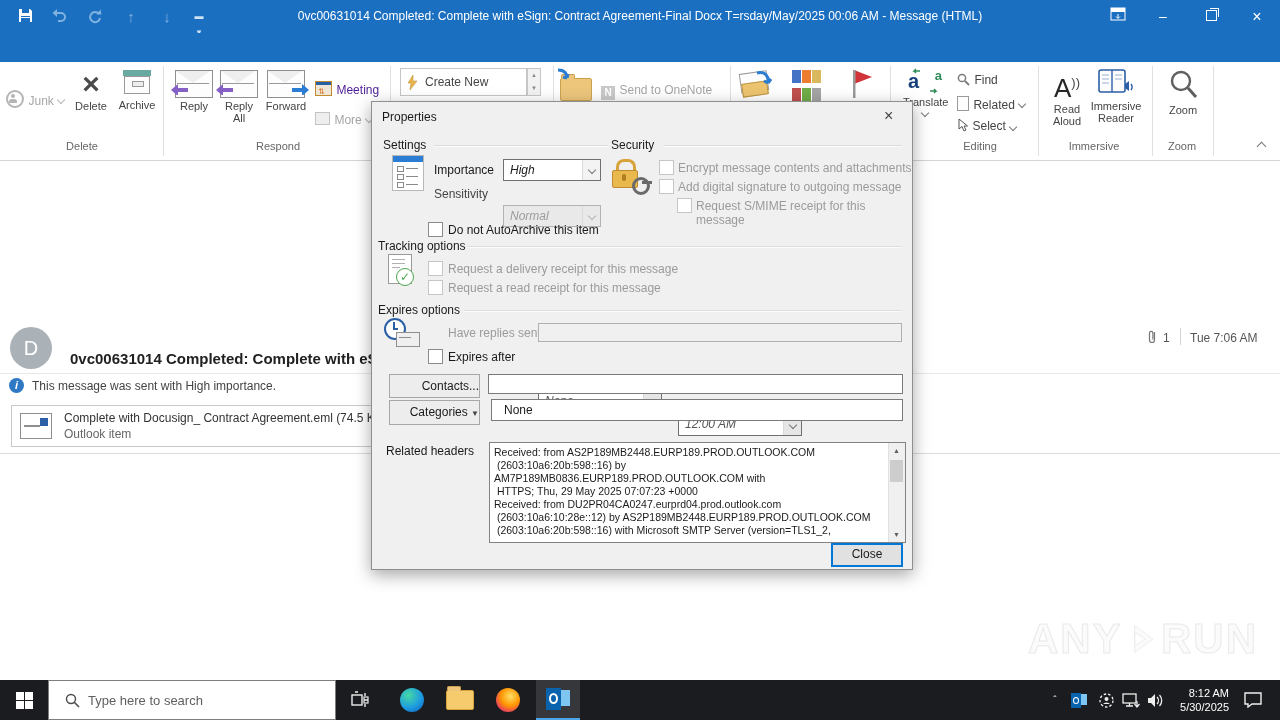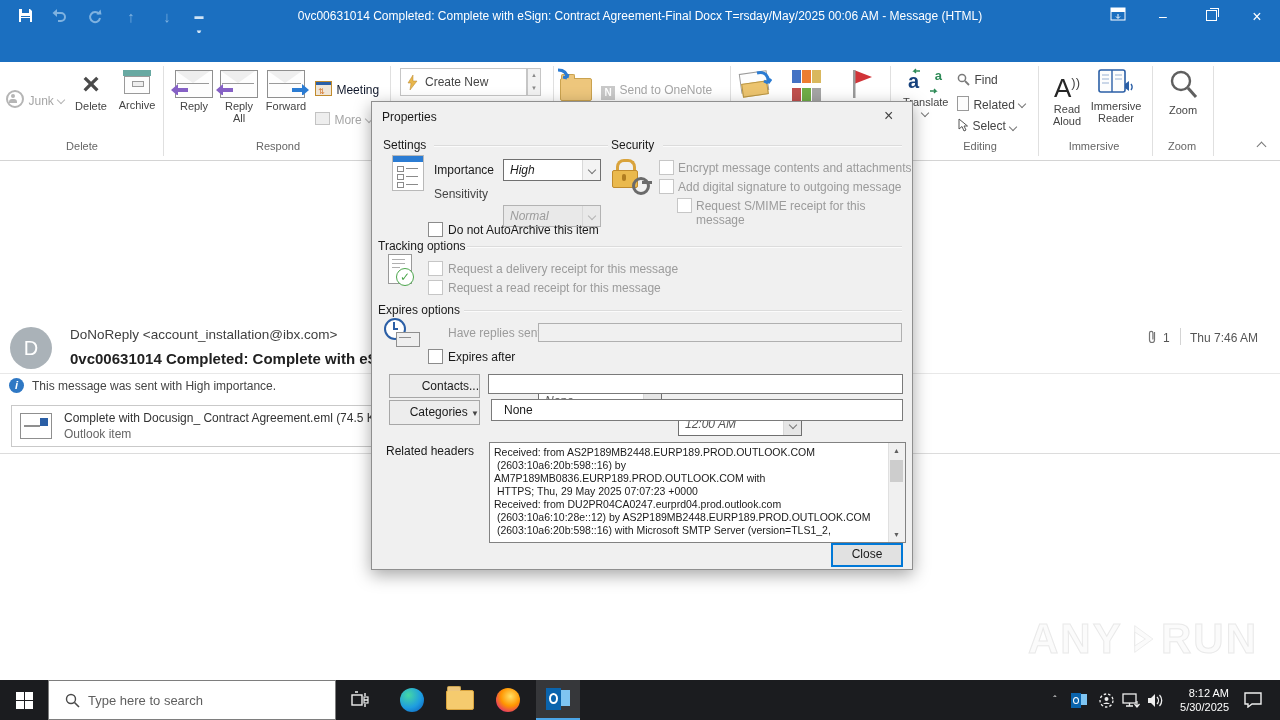--- a/index.html
+++ b/index.html
@@ -158,21 +158,21 @@
   <div class="abs" style="left:264px;top:6px;width:44px;text-align:center;">
     <div class="envelope" style="margin:2px auto;">
         <svg style="position:absolute;right:-6px;top:10px;" width="20" height="14" viewBox="0 0 20 14">
           <path d="M2 11 v-4 h10 v-4 l7 6 -7 6 v-4 z" fill="#2b7cd3"></path>
         </svg>
       </div>
     <div class="rlabel">Forward</div>
   </div>
   <div class="abs" style="left:315px;top:18px;">
     <span style="display:inline-block;width:15px;height:13px;background:#f0e6d8;border:1px solid #c08b2d;position:relative;vertical-align:-2px;"><span style="position:absolute;left:0;top:0;width:15px;height:3px;background:#2b5fa6;"></span><span style="position:absolute;left:2px;top:5px;font-size:8px;color:#d4762a;">⇅</span></span>
-    <span style="font-size:12px;color:#0f172a;">Meeting</span>
+    <span style="font-size:12px;color:#4c1d95;">Meeting</span>
   </div>
   <div class="abs" style="left:315px;top:48px;">
     <span style="display:inline-block;width:13px;height:11px;border:1px solid #c3c3c3;background:#eee;vertical-align:-1px;"></span>
     <span class="gray" style="font-size:12px;">More</span> <span class="chev g"></span>
   </div>
   <div class="abs rgroup" style="left:246px;top:78px;width:64px;">Respond</div>
   <div class="abs rsep" style="left:390px;"></div>
 
   <div class="abs" style="left:400px;top:6px;width:127px;height:28px;background:#fff;border:1px solid #c6c6c6;box-sizing:border-box;">
     <span style="position:absolute;left:6px;top:6px;"><svg width="11" height="15" viewBox="0 0 11 15">
@@ -270,30 +270,29 @@
       </svg>
     <div class="rlabel">Zoom</div>
   </div>
   <div class="abs rgroup" style="left:1150px;top:78px;width:64px;">Zoom</div>
   <div class="abs rsep" style="left:1213px;"></div>
   <div class="abs" style="left:1258px;top:76px;"><span class="chev" style="transform:rotate(-135deg);width:6px;height:6px;"></span></div>
 </div>
 
 <div class="abs msgheader" style="height:133px;">
   <div class="abs avatar">D</div>
-  <div class="abs" style="left:70px;top:167px;font-size:13.5px;color:#404040;">DoNoReply &lt;account_installation@ibx.com&gt;</div>
   <div class="abs" style="left:70px;top:190px;font-size:15px;font-weight:bold;color:#212121;white-space:nowrap;">0vc00631014 Completed: Complete with eSign: Contract Agreement-Final Docx</div>
   <div class="abs" style="left:1146px;top:169px;">
     <svg width="12" height="16" viewBox="0 0 12 16">
         <path d="M8.5 3 v8 a2.5 2.5 0 0 1 -5 0 v-7 a1.7 1.7 0 0 1 3.4 0 v6.5" fill="none" stroke="#757575" stroke-width="1.2"></path>
       </svg>
   </div>
   <div class="abs" style="left:1163px;top:171px;font-size:12px;color:#555;">1</div>
   <div class="abs" style="left:1180px;top:168px;width:1px;height:17px;background:#d4d4d4;"></div>
-  <div class="abs" style="left:1190px;top:171px;font-size:12px;color:#555;">Thu 7:46 AM</div>
+  <div class="abs" style="left:1190px;top:171px;font-size:12px;color:#555;">Tue 7:06 AM</div>
   <div class="abs" style="left:1253px;top:219px;"><span class="chev" style="width:7px;height:7px;border-color:#888;"></span></div>
 
   <div class="abs infobar">
     <span style="position:absolute;left:9px;top:4px;width:15px;height:15px;border-radius:50%;background:#2f78c4;color:#fff;font-size:11px;font-weight:bold;text-align:center;line-height:15px;font-style:italic;">i</span>
     <span style="position:absolute;left:32px;top:5px;font-size:12px;color:#444;">This message was sent with High importance.</span>
   </div>
 
   <div class="abs attachrow">
     <div class="abs attachcard">
       <span style="position:absolute;left:8px;top:7px;width:30px;height:24px;border:1px solid #8f8f8f;background:#fff;">

